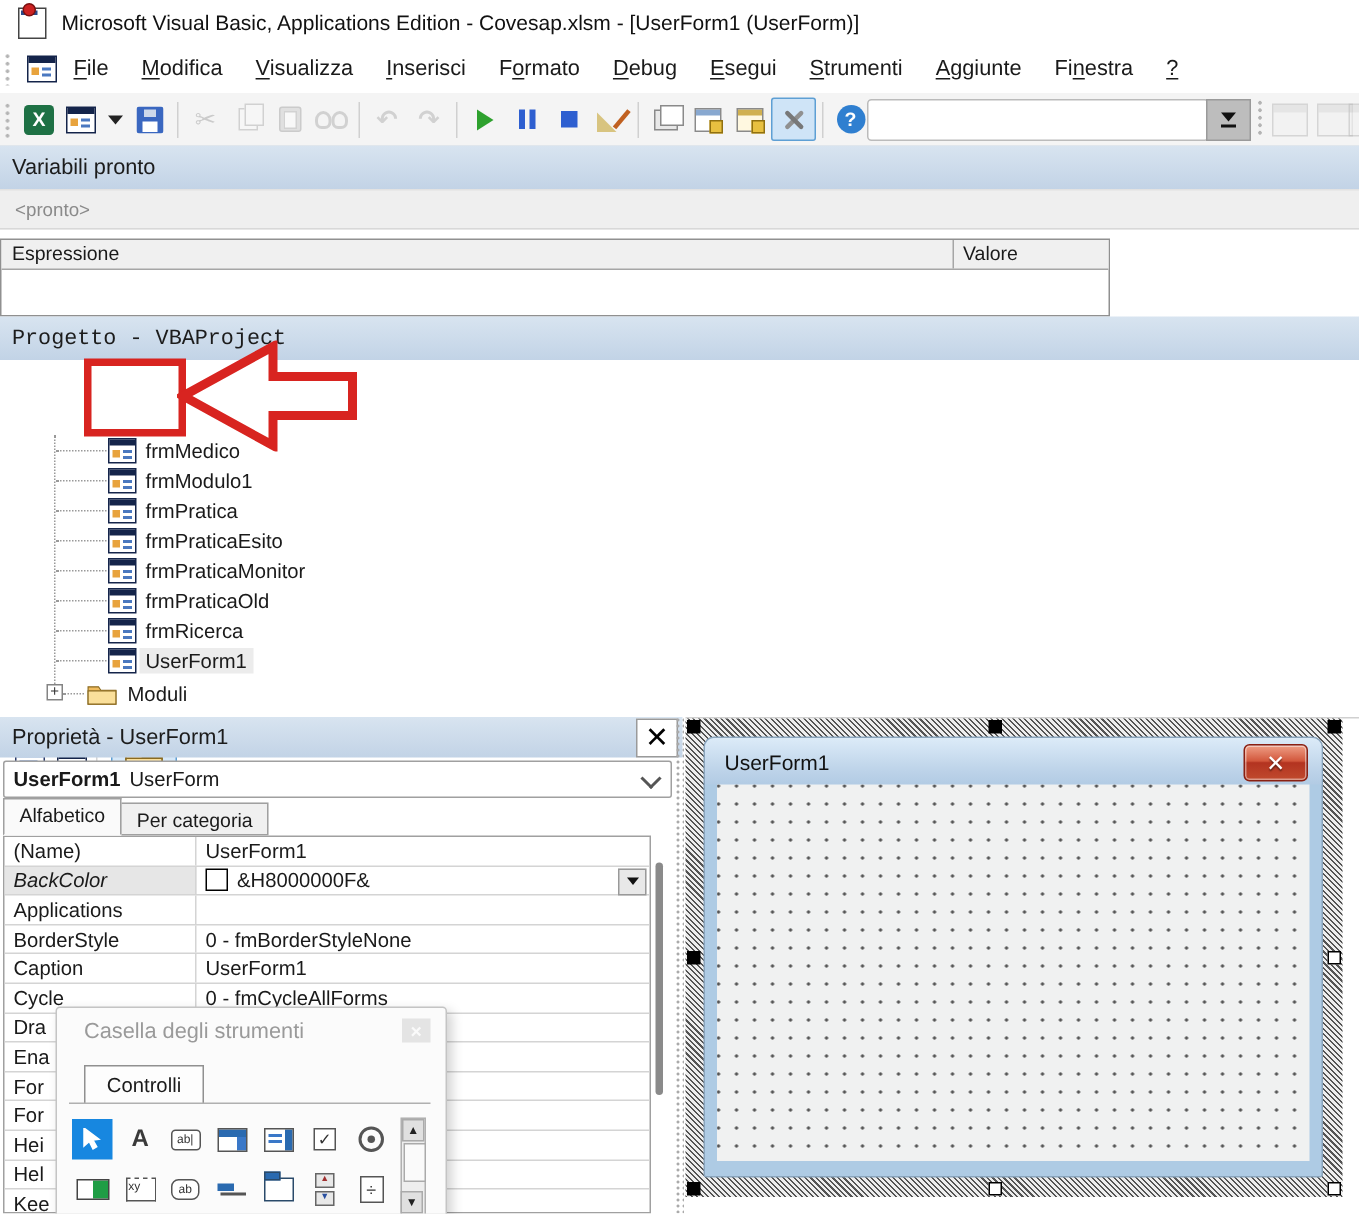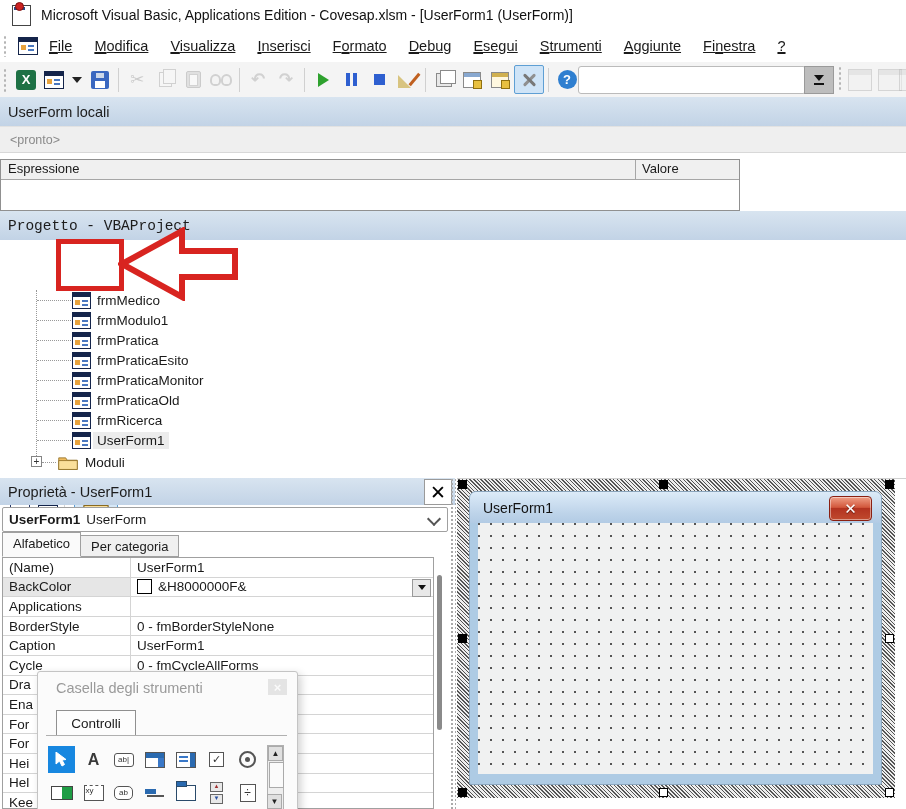--- a/index.html
+++ b/index.html
@@ -10,21 +10,21 @@
   .abs{position:absolute;}
   .grip{width:4px;background-image:radial-gradient(circle,#b4b4b4 1px,transparent 1.4px);
         background-size:4px 5px;background-position:center top;}
   
   .titlebar{left:0;top:0;width:906px;height:30px;background:#fff;display:flex;align-items:center;}
   .vbico{width:17px;height:19px;margin-left:12px;position:relative;background:#fff;border:1px solid #444;}
   .vbico:before{content:"";position:absolute;left:1px;top:1px;width:11px;height:3px;background:#2a4a8a;}
   .vbico:after{content:"";position:absolute;left:2px;top:-4px;width:7px;height:7px;background:#cc2222;border-radius:50%;border:1px solid #7a1010;}
   .titletxt{margin-left:10px;font-size:14px;color:#111;}
   
-  .menubar{left:0;top:30px;width:906px;height:32px;background:#fff;display:flex;align-items:center;border-bottom:1px solid #ececec;text-decoration:underline;}
+  .menubar{left:0;top:30px;width:906px;height:32px;background:#fff;display:flex;align-items:center;border-bottom:1px solid #ececec;}
   .menubar .grip{height:22px;margin-left:3px;}
   .uf-ico{width:18px;height:16px;border:1px solid #14244a;flex:none;
     background:
       linear-gradient(#14244a 0 0) 0 0/100% 4px no-repeat,
       linear-gradient(#e8a33d 0 0) 2px 7px/5px 5px no-repeat,
       linear-gradient(#4a78c0 0 0) 9px 7px/6px 2px no-repeat,
       linear-gradient(#4a78c0 0 0) 9px 11px/6px 2px no-repeat,#fff;}
   .menubar .uf-ico{margin-left:11px;}
   .menuitem{padding:0 11px;font-size:14.5px;height:32px;line-height:32px;cursor:default;white-space:nowrap;}
   .menuitem:first-of-type{margin-left:4px;}
@@ -106,21 +106,21 @@
   .obj-combo .b{font-weight:bold;margin-left:6px;}
   .obj-combo .t{margin-left:6px;}
   .chev{position:absolute;right:8px;top:6px;width:8px;height:8px;border-right:2px solid #555;border-bottom:2px solid #555;transform:rotate(45deg);}
   .tabs{left:2px;top:533px;width:446px;height:24px;display:flex;align-items:flex-end;font-size:13px;}
   .tab{padding:3px 10px 3px 10px;border:1px solid #a0a0a0;margin-right:-1px;}
   .tab.active{background:#fafafa;border-bottom:1px solid #fafafa;height:17px;z-index:2;}
   .tab.inactive{background:#f0f0f0;height:14px;}
   .pgrid{left:2px;top:557px;width:432px;height:252px;border:1px solid #a0a0a0;box-sizing:border-box;background:#fff;overflow:hidden;font-size:13.5px;}
   .prow{display:flex;height:19.6px;border-bottom:1px solid #d4d4d4;box-sizing:border-box;align-items:center;}
   .pname{width:128px;border-right:1px solid #d4d4d4;box-sizing:border-box;padding-left:6px;height:100%;display:flex;align-items:center;}
-  .pname.sel{background:#e6e6e6;}
+  .pname.sel{background:#e6e6e6;font-style:italic;}
   .pval{flex:1;padding-left:6px;display:flex;align-items:center;position:relative;height:100%;}
   .swatch{width:13px;height:13px;border:1px solid #000;margin-right:6px;flex:none;}
   .pdrop{position:absolute;right:2px;top:1px;width:17px;height:16px;background:#e8e8e8;border:1px solid #999;display:flex;align-items:center;justify-content:center;}
   .pdrop i{width:0;height:0;border-left:4px solid transparent;border-right:4px solid transparent;border-top:5px solid #111;}
   .pscroll{left:437px;top:575px;width:5px;height:155px;background:#8a8a8a;border-radius:3px;}
   .pdots{left:450px;top:478px;width:6px;height:331px;background-image:radial-gradient(circle,#aaa 0.8px,transparent 1.2px);background-size:4px 4px;}
   
   .designer{left:457px;top:478px;width:449px;height:331px;background:#fff;border-top:1px solid #d0d0d0;box-sizing:border-box;}
   .hatch{position:absolute;left:0;top:0;width:438px;height:319px;
      background-image:repeating-linear-gradient(45deg,#555 0,#555 1px,#eee 1px,#eee 2.6px);}
@@ -269,21 +269,21 @@
   <div class="abs tb-combo-btn">
       <div class="tri"></div>
       <div class="bar"></div>
     </div>
   <div class="abs grip" style="left:838px;top:66px;height:26px;"></div>
   <div class="abs ghost" style="left:848px;top:69px;"></div>
   <div class="abs ghost" style="left:878px;top:69px;"></div>
   <div class="abs ghost" style="left:899px;top:69px;"></div>
 
   <div class="abs phead" style="left:0;top:97px;width:906px;height:29px;">
-    <span>UserForm locali</span>
+    <span>Variabili pronto</span>
   </div>
   <div class="abs pronto">
     <span>&lt;pronto&gt;</span>
   </div>
   <div class="abs watch">
     <div class="watch-head">
       <div class="c1">Espressione</div>
       <div class="c2">Valore</div>
     </div>
   </div>

